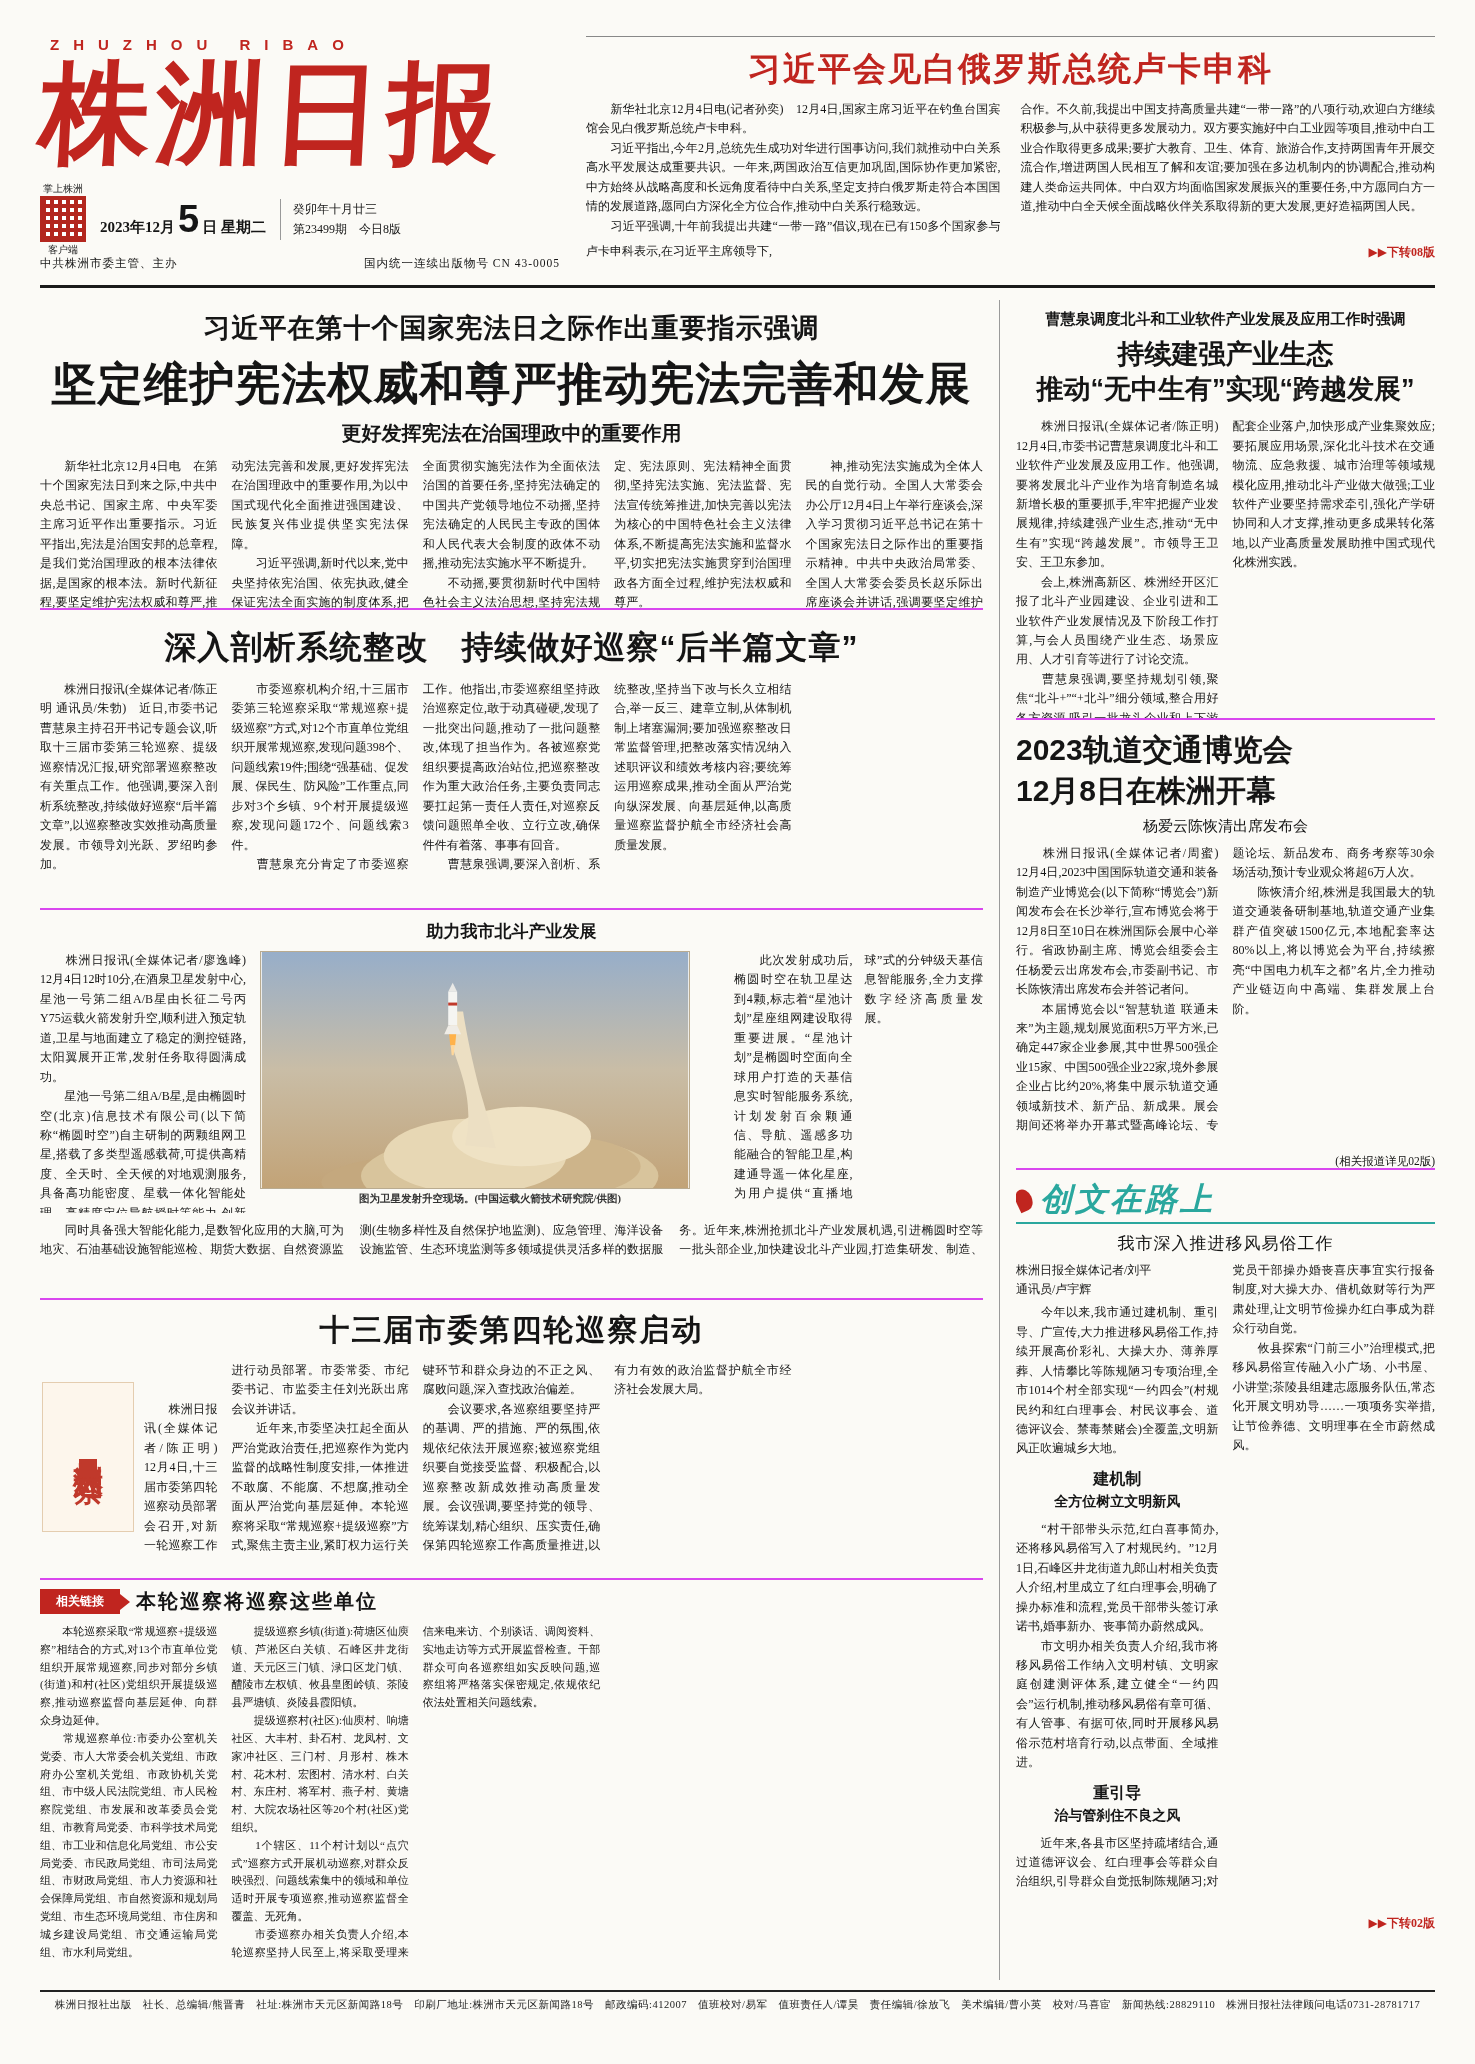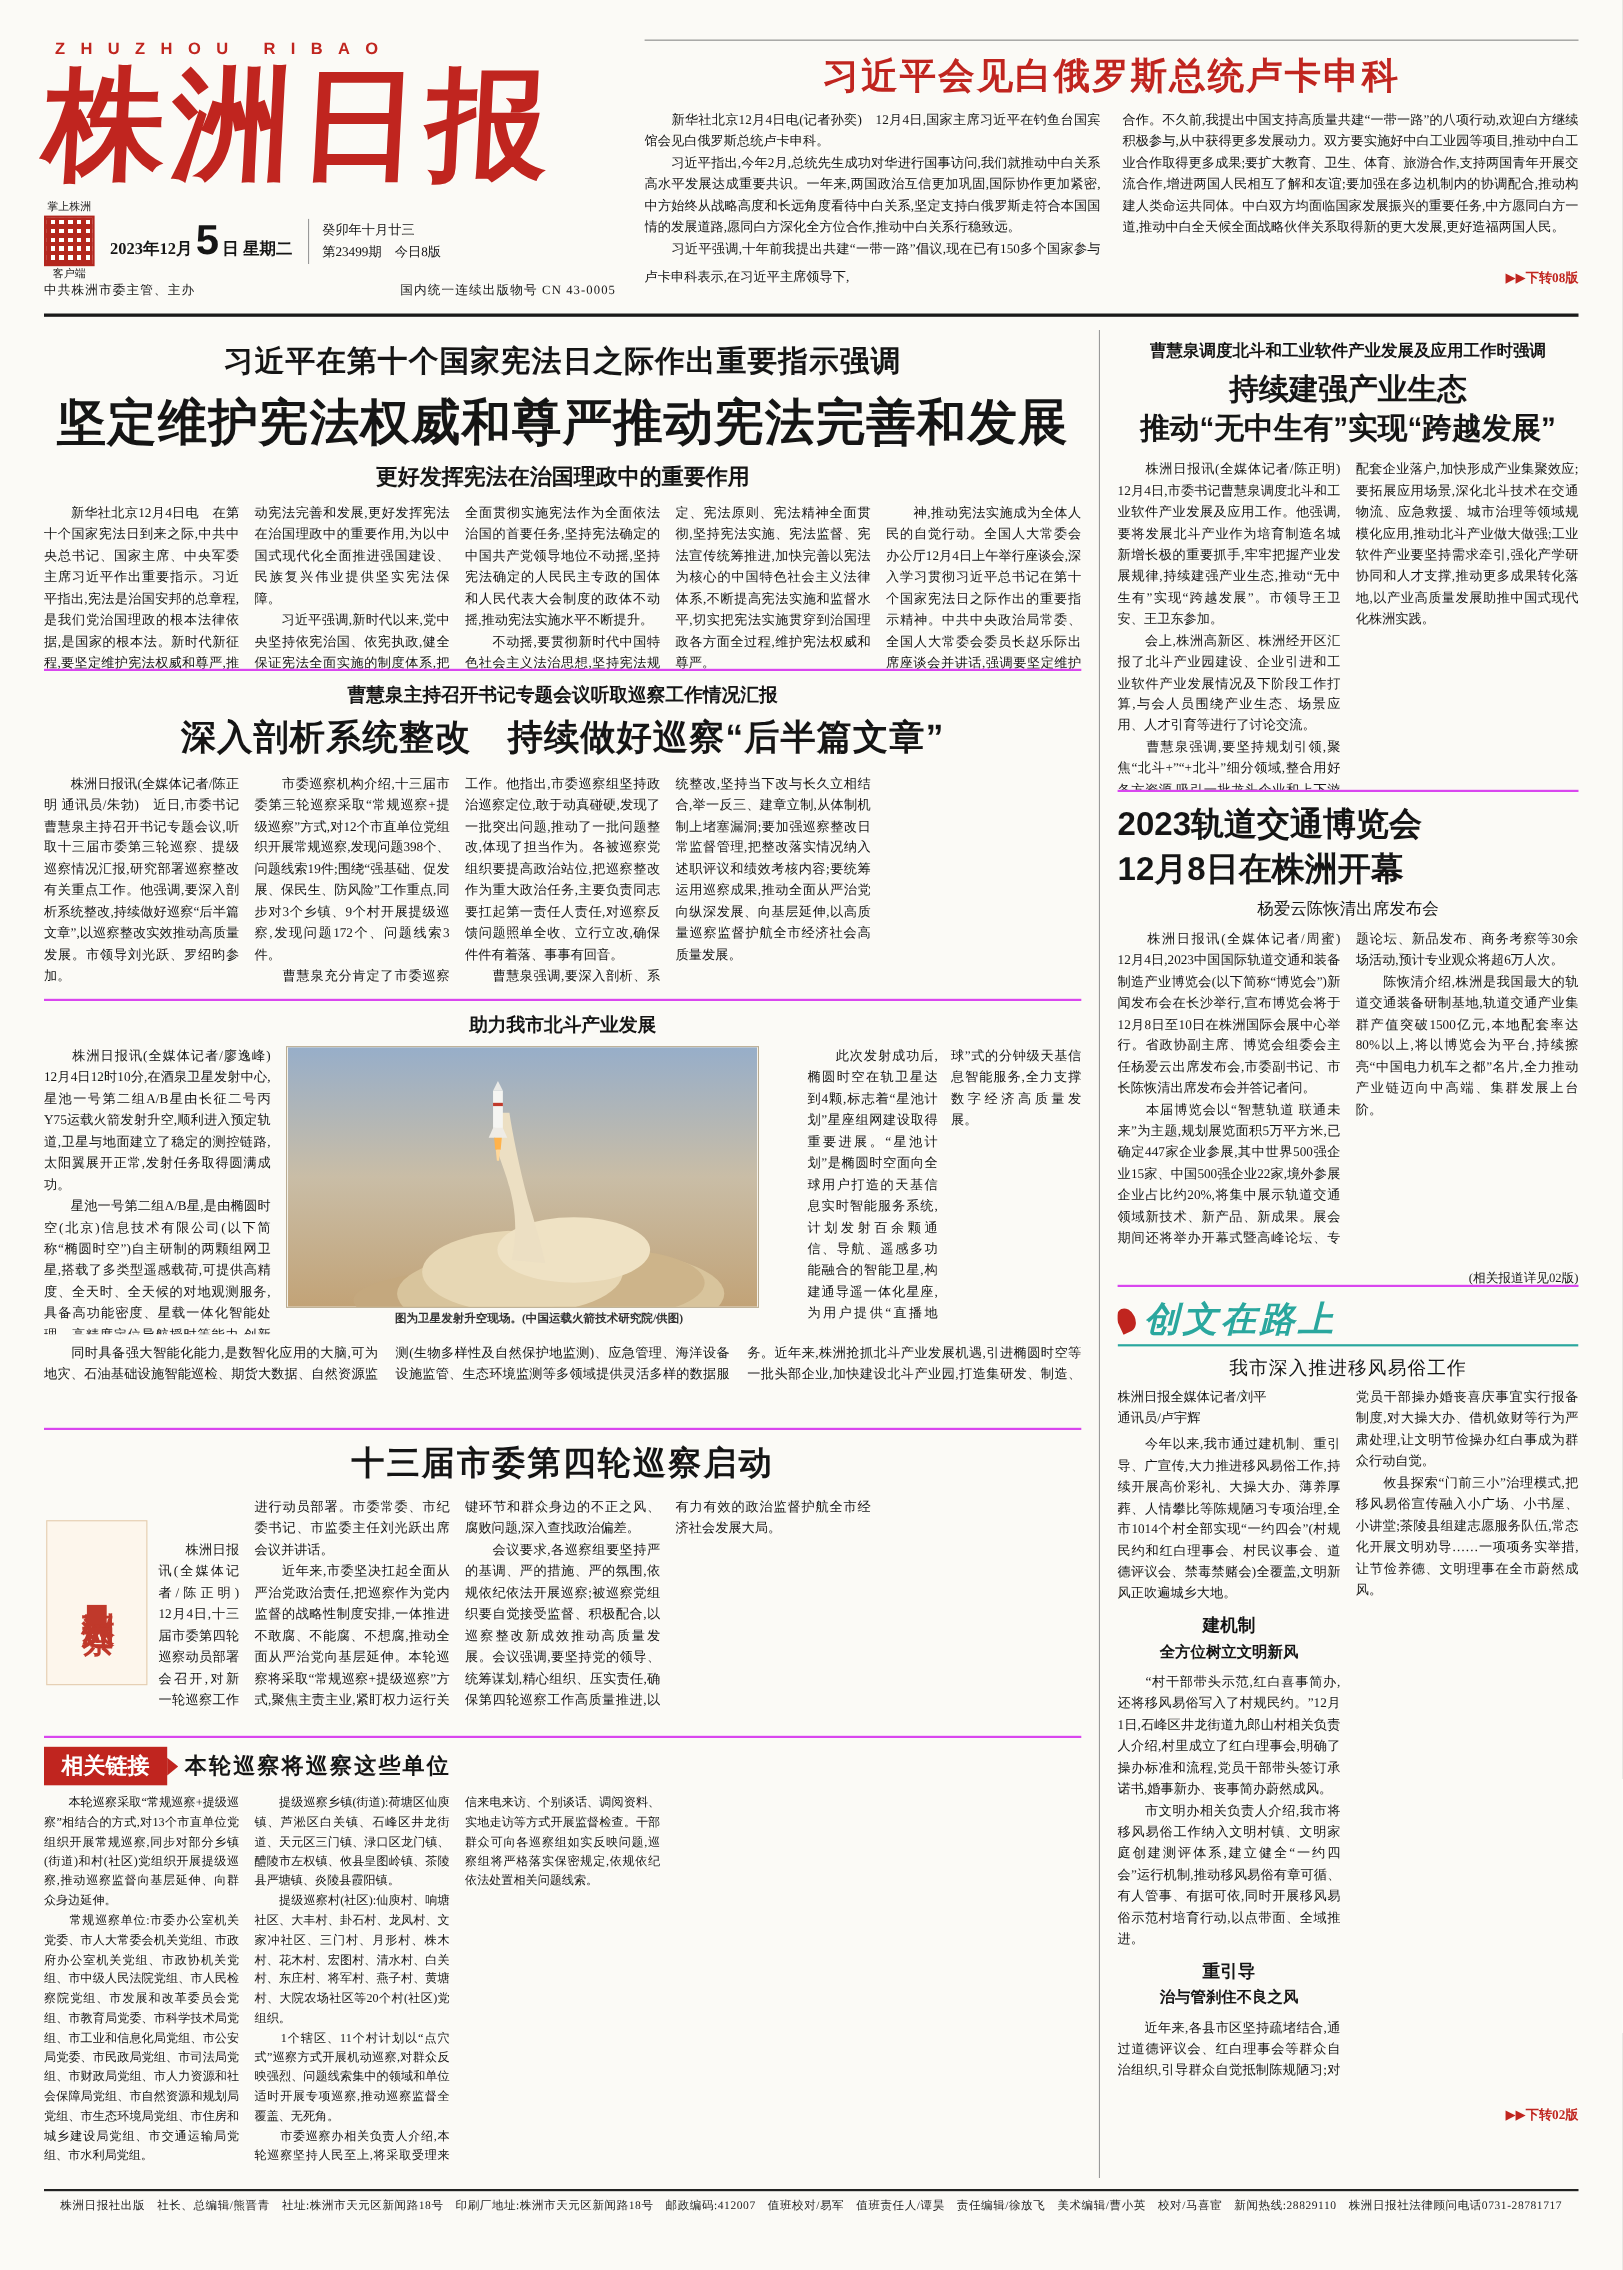--- a/index.html
+++ b/index.html
@@ -72,21 +72,21 @@
   .fourth { height:280px; padding:10px 0 8px; }
   .fourth-headline { text-align:center; font-size:30px; font-weight:900; letter-spacing:2px; margin-bottom:10px; }
   .fourth-body { height:212px; column-count:5; column-gap:14px; column-fill:auto; }
   .seal { float:left; width:92px; height:150px; margin:2px 10px 6px 2px; border:1px solid #e4cdb0; background:#fdf6ec; display:flex; flex-direction:column; align-items:center; justify-content:center; gap:6px; }
   .seal-script { writing-mode:vertical-rl; color:#c0392b; font-size:30px; font-weight:bold; letter-spacing:4px; }
   .seal-stamp { width:18px; height:18px; background:#c0392b; }
 
   
   .related { height:400px; padding:8px 0 0; }
   .related-head { display:flex; align-items:center; gap:16px; margin-bottom:8px; }
-  .related-tag { background:#c0251f; color:#fff; font-weight:bold; font-size:20px; font-family:"Liberation Sans",sans-serif; padding:4px 16px; position:relative; }
+  .related-tag { background:#c0251f; color:#fff; font-weight:bold; font-size:12px; font-family:"Liberation Sans",sans-serif; padding:4px 16px; position:relative; }
   .related-tag::after { content:""; position:absolute; right:-10px; top:50%; transform:translateY(-50%); border-left:10px solid #c0251f; border-top:8px solid transparent; border-bottom:8px solid transparent; }
   .related-title { font-size:20px; font-weight:bold; letter-spacing:2px; font-family:"Liberation Sans",sans-serif; }
   .related-body { height:340px; column-count:5; column-gap:14px; column-fill:auto; }
 
   
   .industry { height:420px; padding:10px 0 8px; }
   .ind-kicker { text-align:center; font-size:15px; font-weight:bold; }
   .ind-headline { text-align:center; font-size:27px; font-weight:900; line-height:1.3; margin:8px 0 10px; }
   .ind-body { height:312px; column-count:2; column-gap:14px; column-fill:auto; }
 
@@ -163,21 +163,20 @@
         <div class="lead-kicker">习近平在第十个国家宪法日之际作出重要指示强调</div>
         <h1 class="lead-headline">坚定维护宪法权威和尊严推动宪法完善和发展</h1>
         <div class="lead-sub">更好发挥宪法在治国理政中的重要作用</div>
         <div class="lead-body flow">　　新华社北京12月4日电　在第十个国家宪法日到来之际,中共中央总书记、国家主席、中央军委主席习近平作出重要指示。习近平指出,宪法是治国安邦的总章程,是我们党治国理政的根本法律依据,是国家的根本法。新时代新征程,要坚定维护宪法权威和尊严,推动宪法完善和发展,更好发挥宪法在治国理政中的重要作用,为以中国式现代化全面推进强国建设、民族复兴伟业提供坚实宪法保障。
 　　习近平强调,新时代以来,党中央坚持依宪治国、依宪执政,健全保证宪法全面实施的制度体系,把全面贯彻实施宪法作为全面依法治国的首要任务,坚持宪法确定的中国共产党领导地位不动摇,坚持宪法确定的人民民主专政的国体和人民代表大会制度的政体不动摇,推动宪法实施水平不断提升。
 　　不动摇,要贯彻新时代中国特色社会主义法治思想,坚持宪法规定、宪法原则、宪法精神全面贯彻,坚持宪法实施、宪法监督、宪法宣传统筹推进,加快完善以宪法为核心的中国特色社会主义法律体系,不断提高宪法实施和监督水平,切实把宪法实施贯穿到治国理政各方面全过程,维护宪法权威和尊严。
 　　神,推动宪法实施成为全体人民的自觉行动。全国人大常委会办公厅12月4日上午举行座谈会,深入学习贯彻习近平总书记在第十个国家宪法日之际作出的重要指示精神。中共中央政治局常委、全国人大常委会委员长赵乐际出席座谈会并讲话,强调要坚定维护宪法权威和尊严,推动宪法完善和发展,促进社会主义法治建设迈出坚实步伐。</div>
       </section>
 
       <section class="inspection rule-b">
-        <div class="insp-kicker">曹慧泉主持召开书记专题会议听取巡察工作情况汇报</div>
         <h2 class="insp-headline">深入剖析系统整改　持续做好巡察“后半篇文章”</h2>
         <div class="insp-body flow">　　株洲日报讯(全媒体记者/陈正明 通讯员/朱勃)　近日,市委书记曹慧泉主持召开书记专题会议,听取十三届市委第三轮巡察、提级巡察情况汇报,研究部署巡察整改有关重点工作。他强调,要深入剖析系统整改,持续做好巡察“后半篇文章”,以巡察整改实效推动高质量发展。市领导刘光跃、罗绍昀参加。
 　　市委巡察机构介绍,十三届市委第三轮巡察采取“常规巡察+提级巡察”方式,对12个市直单位党组织开展常规巡察,发现问题398个、问题线索19件;围绕“强基础、促发展、保民生、防风险”工作重点,同步对3个乡镇、9个村开展提级巡察,发现问题172个、问题线索3件。
 　　曹慧泉充分肯定了市委巡察工作。他指出,市委巡察组坚持政治巡察定位,敢于动真碰硬,发现了一批突出问题,推动了一批问题整改,体现了担当作为。各被巡察党组织要提高政治站位,把巡察整改作为重大政治任务,主要负责同志要扛起第一责任人责任,对巡察反馈问题照单全收、立行立改,确保件件有着落、事事有回音。
 　　曹慧泉强调,要深入剖析、系统整改,坚持当下改与长久立相结合,举一反三、建章立制,从体制机制上堵塞漏洞;要加强巡察整改日常监督管理,把整改落实情况纳入述职评议和绩效考核内容;要统筹运用巡察成果,推动全面从严治党向纵深发展、向基层延伸,以高质量巡察监督护航全市经济社会高质量发展。</div>
       </section>
 
       <section class="satellite rule-b">
         <div class="sat-sub">助力我市北斗产业发展</div>
         <div class="sat-row">

